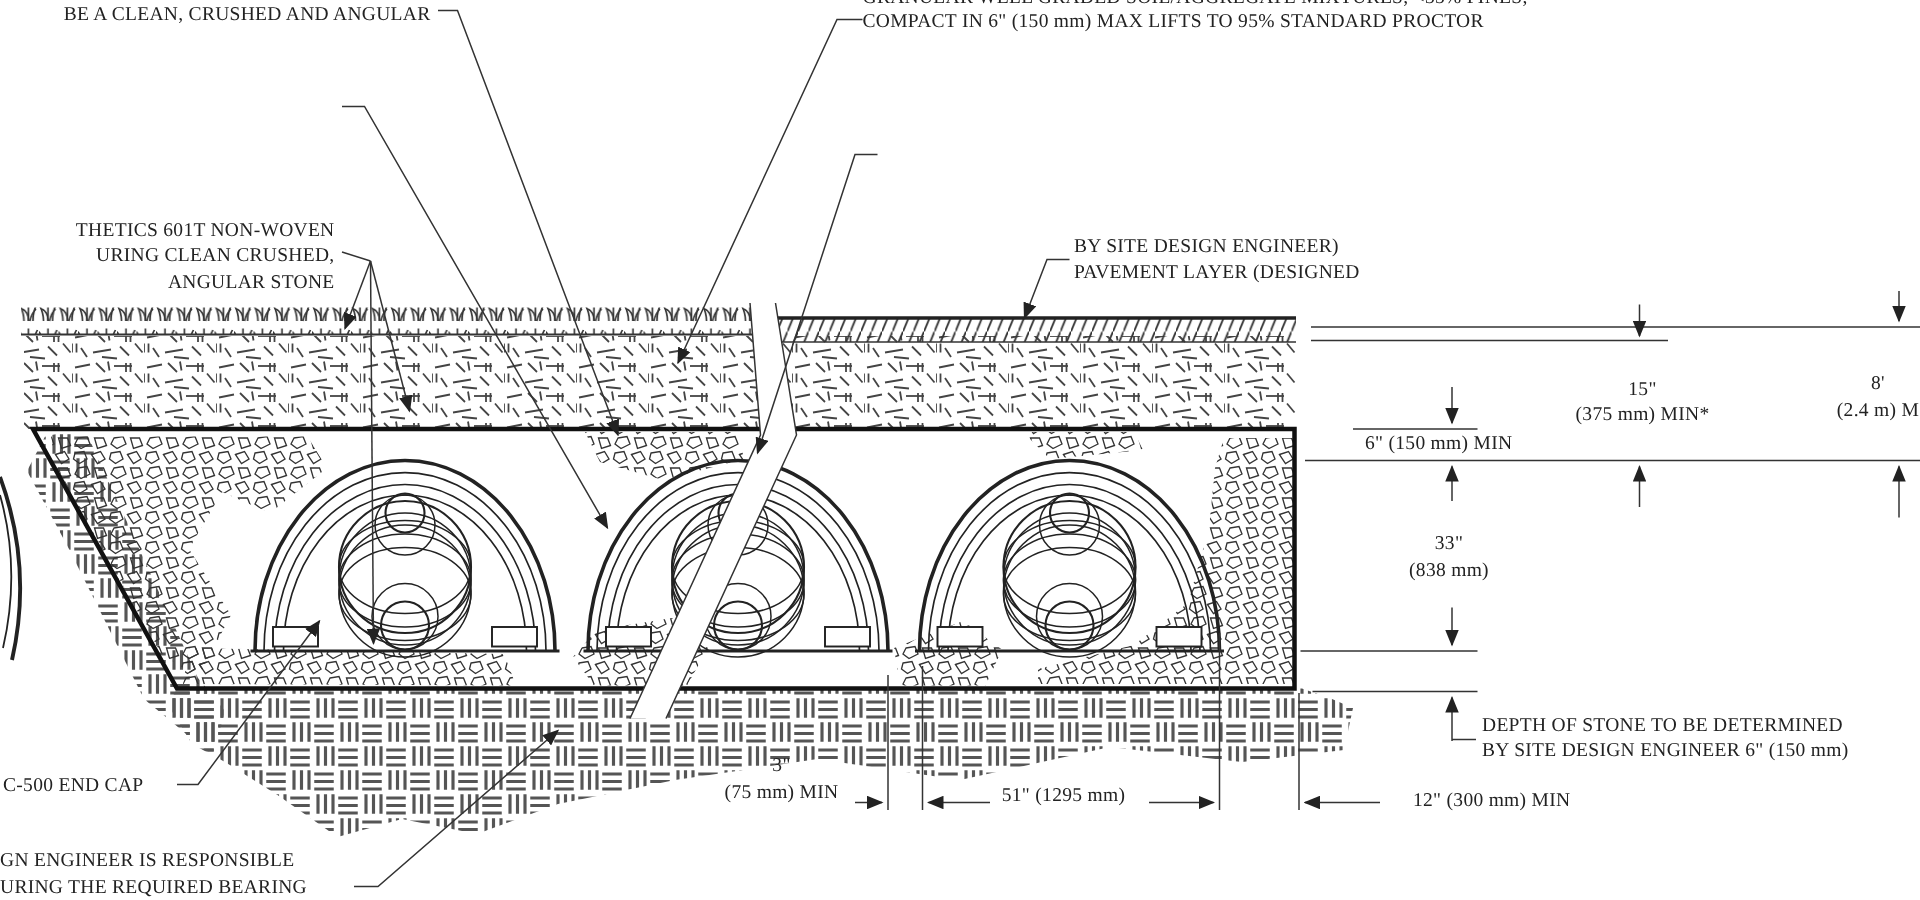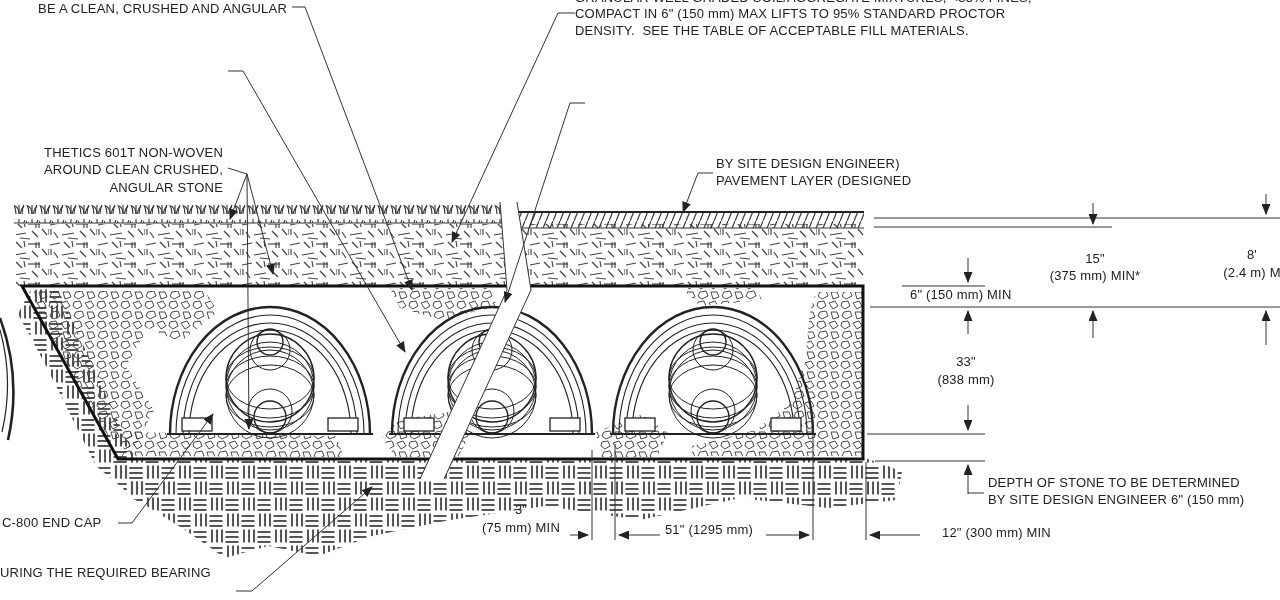--- a/index.html
+++ b/index.html
@@ -1,17 +1,17 @@
 <!DOCTYPE html>
 <html><head>
 <meta charset="utf-8">
 <style>
   html,body{margin:0;padding:0;background:#fff;}
   .canvas{position:relative;width:1280px;height:600px;background:#fff;overflow:hidden;
-          font-family:Liberation Sans, sans-serif;color:#222;}
+          font-family:Liberation Serif, serif;color:#222;}
   svg{position:absolute;left:0;top:0;}
   .t{white-space:pre;font-size:13px;letter-spacing:.2px;line-height:inherit;}
   .blk{position:absolute;}
   .r{text-align:right;}
   .c{text-align:center;}
 </style>
 </head>
 <body>
 
 <div class="canvas">
@@ -170,28 +170,27 @@
   </g>
 </svg>
 
 <div class="blk r" style="left:0;top:-2;width:287px;line-height:17px">
   <div class="t">BE A CLEAN, CRUSHED AND ANGULAR</div>
 </div>
 
 
 <div class="blk r" style="left:0;top:144px;width:223px;line-height:17.3px">
   <div class="t">THETICS 601T NON-WOVEN</div>
-  <div class="t">AROUND CLEAN CRUSHED,</div>
+  <div class="t">URING CLEAN CRUSHED,</div>
   <div class="t">ANGULAR STONE</div>
 </div>
 
 <div class="blk" style="left:575px;top:-10px;line-height:16.3px">
   <div class="t">GRANULAR WELL GRADED SOIL/AGGREGATE MIXTURES, &lt;35% FINES,</div>
   <div class="t">COMPACT IN 6" (150 mm) MAX LIFTS TO 95% STANDARD PROCTOR</div>
-  <div class="t">DENSITY.  SEE THE TABLE OF ACCEPTABLE FILL MATERIALS.</div>
 </div>
 
 
 <div class="blk" style="left:716px;top:155px;line-height:17.3px">
   <div class="t">BY SITE DESIGN ENGINEER)</div>
   <div class="t">PAVEMENT LAYER (DESIGNED</div>
 </div>
 
 <div class="blk c" style="left:1028px;top:250px;width:134px;line-height:17px">
   <div class="t">15"</div>
@@ -224,20 +223,21 @@
 
 <div class="blk c" style="left:638px;top:522px;width:142px">
   <div class="t">51" (1295 mm)</div>
 </div>
 
 <div class="blk" style="left:942px;top:525px">
   <div class="t">12" (300 mm) MIN</div>
 </div>
 
 <div class="blk" style="left:2px;top:515px">
-  <div class="t">C-800 END CAP</div>
+  <div class="t">C-500 END CAP</div>
 </div>
 
 <div class="blk" style="left:0;top:564px;line-height:17.5px">
+  <div class="t">GN ENGINEER IS RESPONSIBLE</div>
   <div class="t">URING THE REQUIRED BEARING</div>
 </div>
 
 </div>
 
 </body></html>

